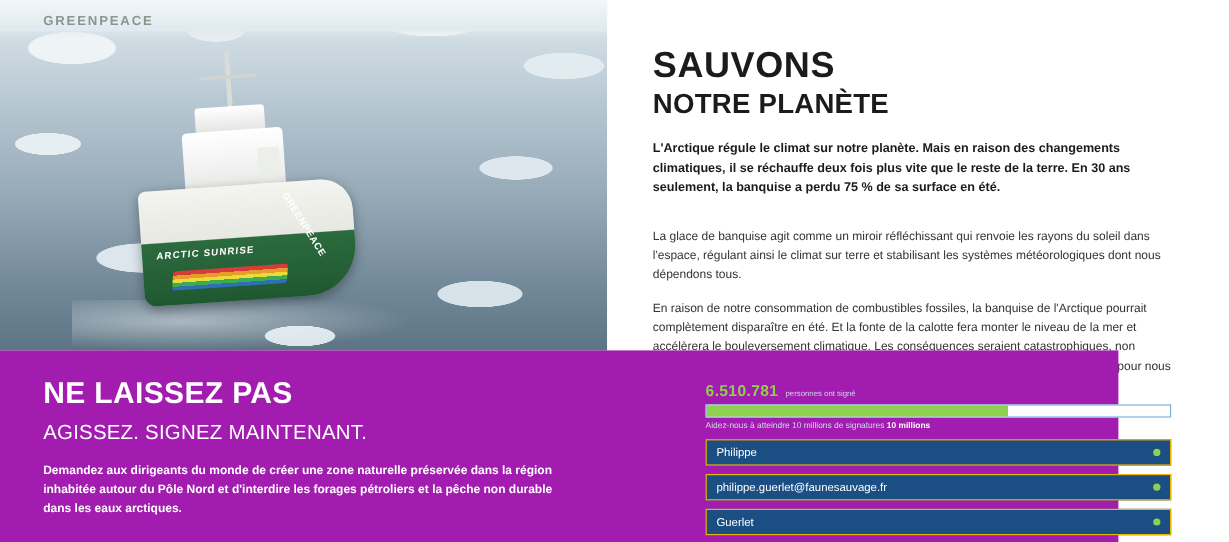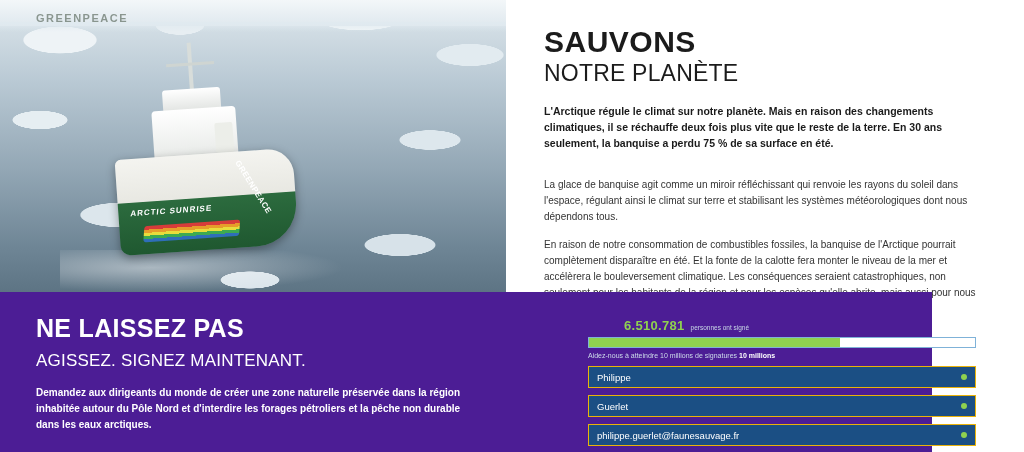--- a/index.html
+++ b/index.html
@@ -92,64 +92,64 @@
     background: radial-gradient(ellipse at 30% 40%, rgba(255,255,255,.45), rgba(255,255,255,0) 65%);
   }
 
   .gp-logo {
     position: absolute; left: 36px; top: 12px;
     font-size: 11px; font-weight: bold; letter-spacing: 1.5px;
     color: #3f4f3f; opacity: .55; font-family: "Liberation Sans", sans-serif;
   }
 
   .hero-copy {
-    position: absolute; left: 506px; top: 0; width: 518px; height: 292px;
+    position: absolute; left: 506px; top: 13px; width: 518px; height: 292px;
     background: #ffffff; padding: 26px 30px 0 38px;
   }
   .h-sauvons {
     font-size: 30px; font-weight: bold; letter-spacing: .5px; color: #1b1b1b;
     line-height: 1.05;
   }
   .h-planete {
-    font-size: 23px; font-weight: normal; color: #1b1b1b; letter-spacing: .2px;
+    font-size: 23px; font-weight: bold; color: #1b1b1b; letter-spacing: .2px;
     margin-top: 2px; margin-bottom: 16px;
   }
   .lead {
     font-size: 10.5px; font-weight: bold; color: #1b1b1b; line-height: 1.55;
     width: 430px; margin-bottom: 26px;
   }
   .para {
     font-size: 10px; color: #333333; line-height: 1.6; width: 432px; margin-bottom: 12px;
   }
   .cta {
     display: inline-block; margin-top: 4px; margin-left: 140px;
     background: #5aa832; color: #ffffff; font-weight: bold; font-size: 12.5px;
     letter-spacing: .8px; padding: 11px 22px; border: none; border-radius: 3px;
     cursor: pointer; box-shadow: 0 1px 0 rgba(0,0,0,.15);
   }
 
   
   .bottom {
     position: absolute; left: 0; top: 292px; width: 932px; height: 160px;
-    background: #4c1d95;
+    background: #a21caf;
   }
   .bl { position: absolute; left: 36px; top: 22px; width: 470px; color: #ffffff; }
   .bl h2 {
     font-size: 25px; font-weight: bold; line-height: 1.15; letter-spacing: .3px;
   }
   .bl h3 {
     font-size: 17px; font-weight: normal; margin-top: 8px; letter-spacing: .2px;
   }
   .bl p {
     font-size: 10px; font-weight: bold; line-height: 1.6; margin-top: 14px; width: 450px;
   }
 
   .br { position: absolute; left: 588px; top: 26px; width: 392px; }
   .count-row { display: flex; align-items: baseline; gap: 6px; }
-  .count { color: #8fd14f; font-size: 13px; font-weight: bold; letter-spacing: .3px; margin-left: 36px; }
+  .count { color: #8fd14f; font-size: 13px; font-weight: bold; letter-spacing: .3px; }
   .count-label { color: #c9d8e6; font-size: 6.5px; }
   .bar {
     position: relative; margin-top: 4px; width: 388px; height: 11px;
     background: #ffffff; border: 1px solid #7fb2d8;
   }
   .bar-fill { position: absolute; left: 0; top: 0; height: 100%; background: #8fd14f; }
   .bar-note { margin-top: 4px; color: #cddcea; font-size: 7px; }
   .bar-note b { color: #ffffff; }
 
   .field {
@@ -224,23 +224,23 @@
       <div class="bar-note">
         <span>Aidez-nous à atteindre 10 millions de signatures </span><b>10 millions</b>
       </div>
 
       <div class="field">
         <input id="f0" type="text" placeholder="Prénom" value="Philippe" style="">
         <span class="dot"></span>
       </div>
 
       <div class="field">
+        <input id="f2" type="text" placeholder="E-mail" value="philippe.guerlet@faunesauvage.fr" style="">
+        <span class="dot"></span>
+      </div>
+
+      <div class="field">
         <input id="f1" type="text" placeholder="Nom" value="Guerlet" style="">
         <span class="dot"></span>
       </div>
-
-      <div class="field">
-        <input id="f2" type="text" placeholder="E-mail" value="philippe.guerlet@faunesauvage.fr" style="">
-        <span class="dot"></span>
-      </div>
     </div>
   </div>
 </div>
 
 </body></html>

